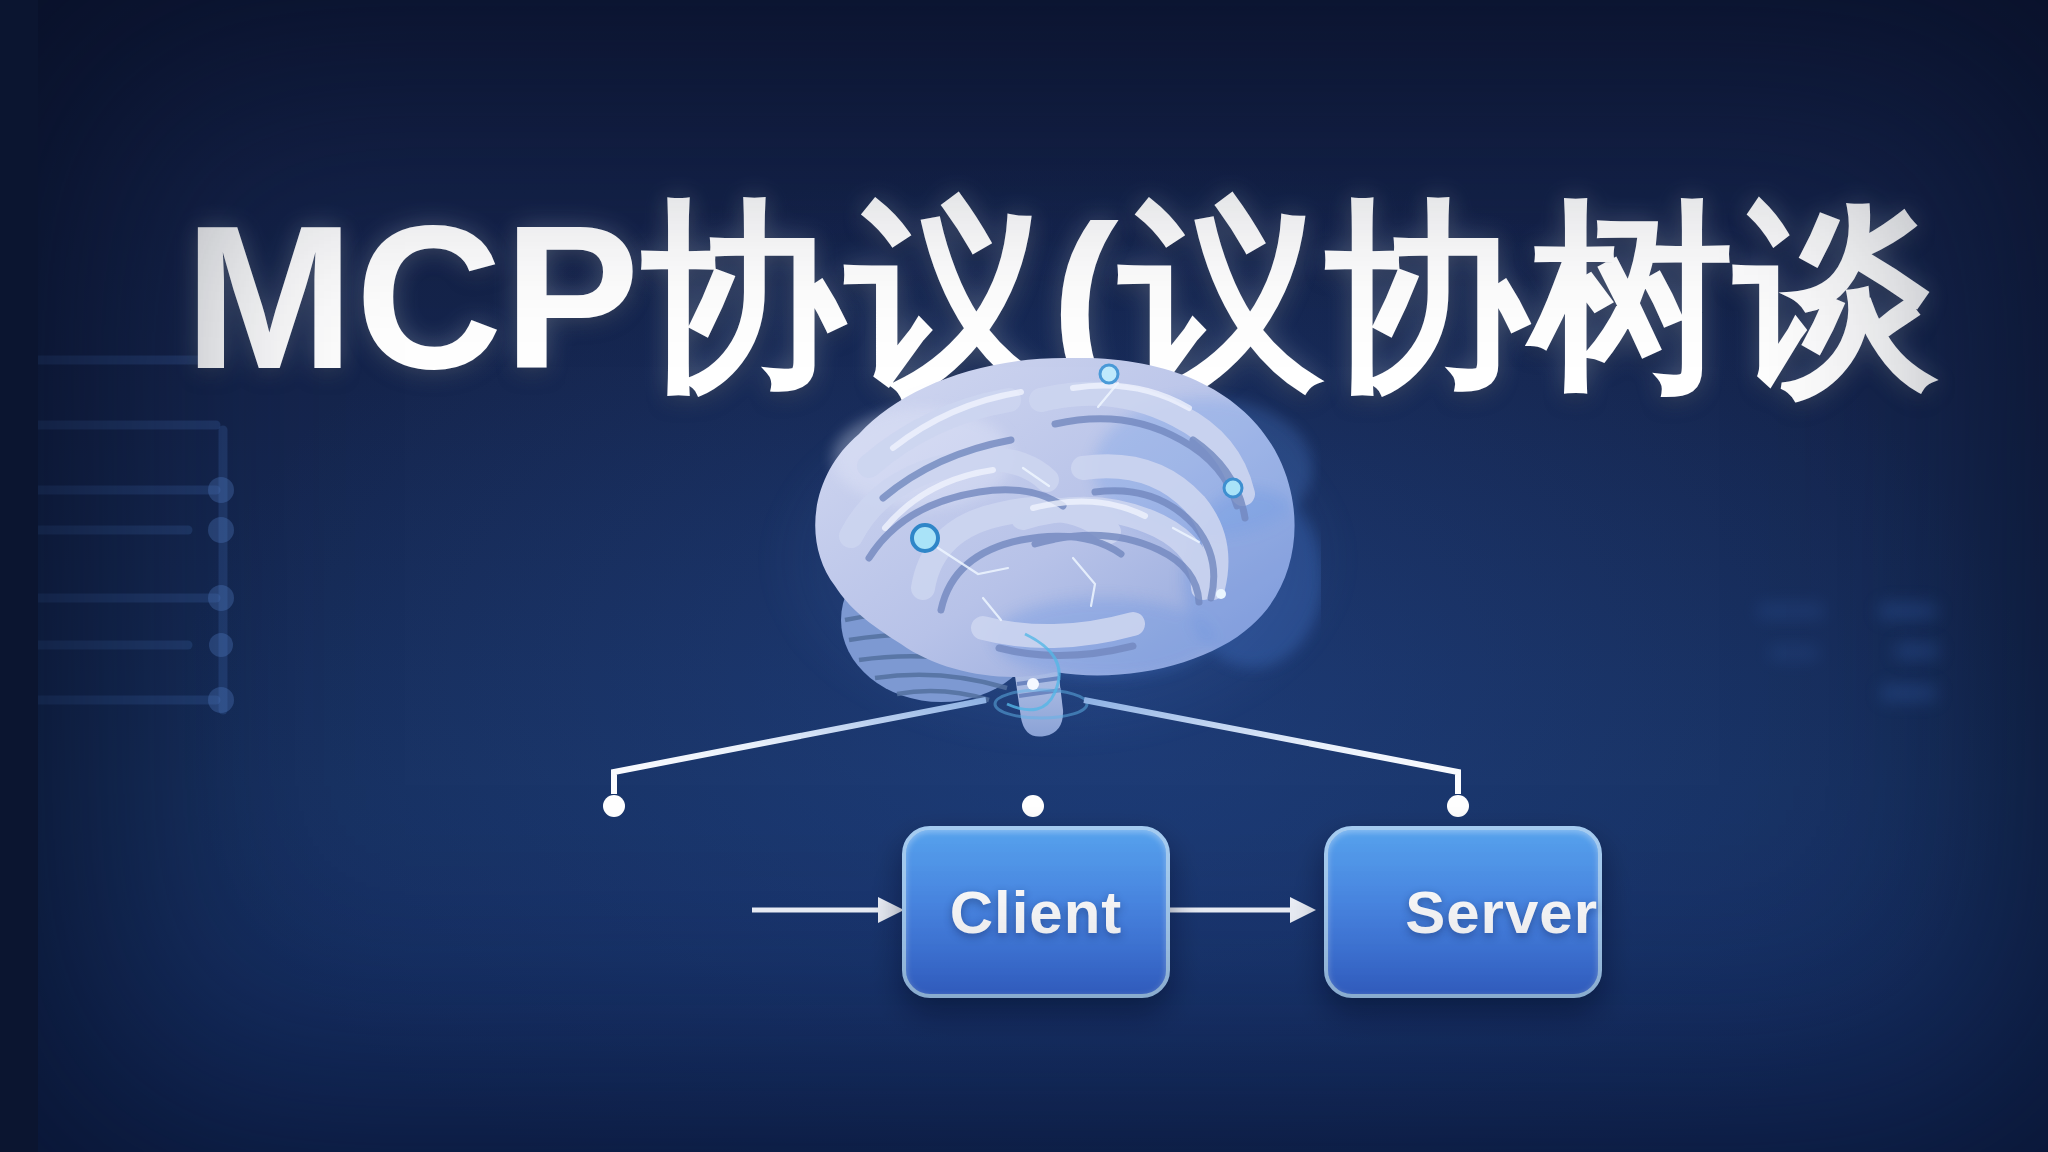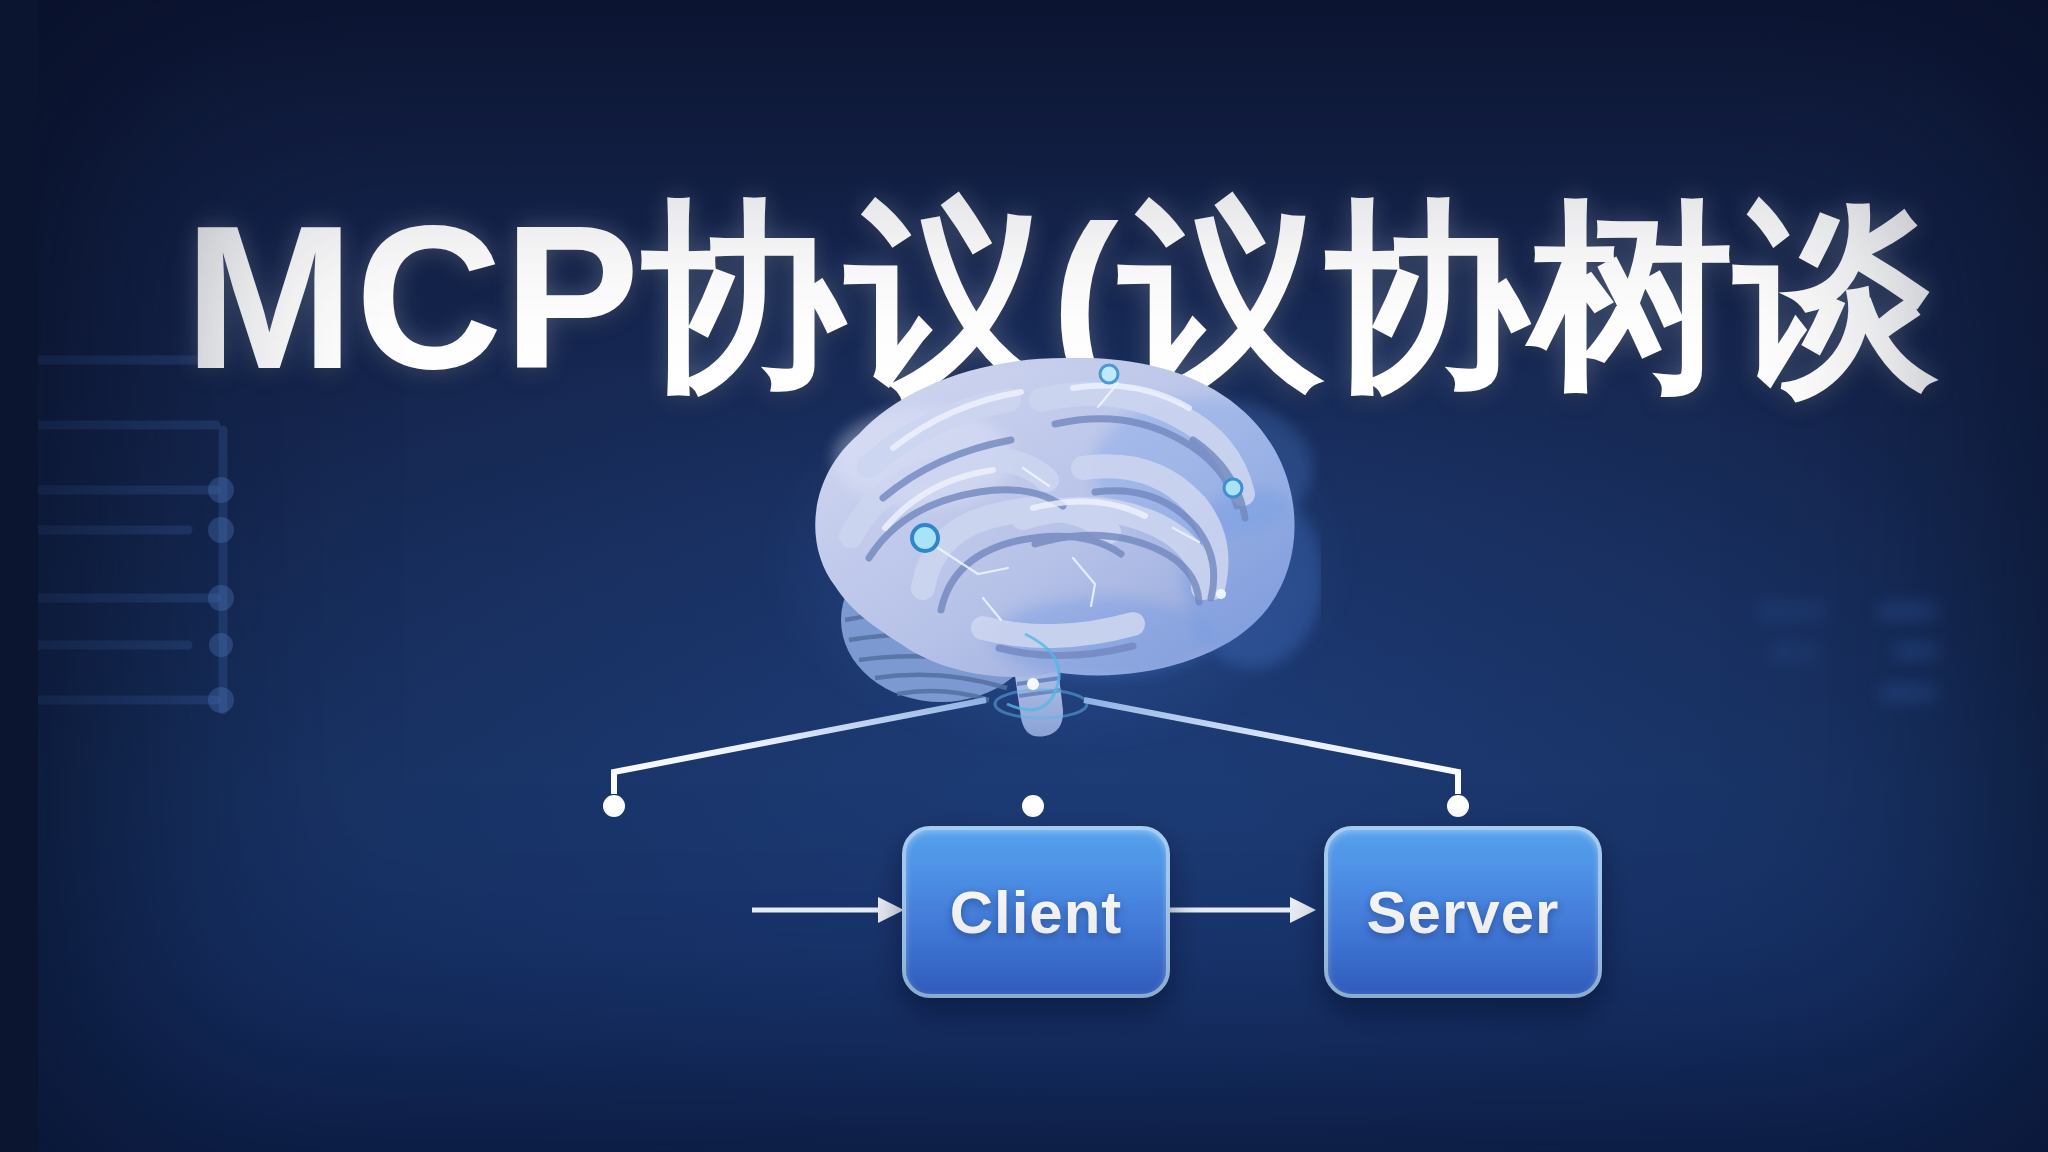--- a/index.html
+++ b/index.html
@@ -65,21 +65,21 @@
     display:flex;align-items:center;justify-content:center;
   }
   .node-label{
     color:var(--text);
     font-size:60px;font-weight:bold;
     letter-spacing:1px;
     text-shadow:0 3px 8px rgba(20,40,90,0.45);
   }
   .node-host{left:440px;width:272px;}
   .node-client{left:864px;width:260px;}
-  .node-server{left:1286px;width:270px;}
+  .node-server{left:1286px;width:270px;justify-content:flex-end;}
 </style>
 </head>
 <body>
 
 <div class="stage">
 
   <svg class="deco" style="left:0;top:330px;" width="230" height="430" viewBox="0 0 230 430">
     <g stroke="rgba(80,130,215,0.22)" stroke-width="9" stroke-linecap="round" fill="none">
       <line x1="-10" y1="30" x2="160" y2="30"></line>
       <line x1="-10" y1="95" x2="178" y2="95"></line>

